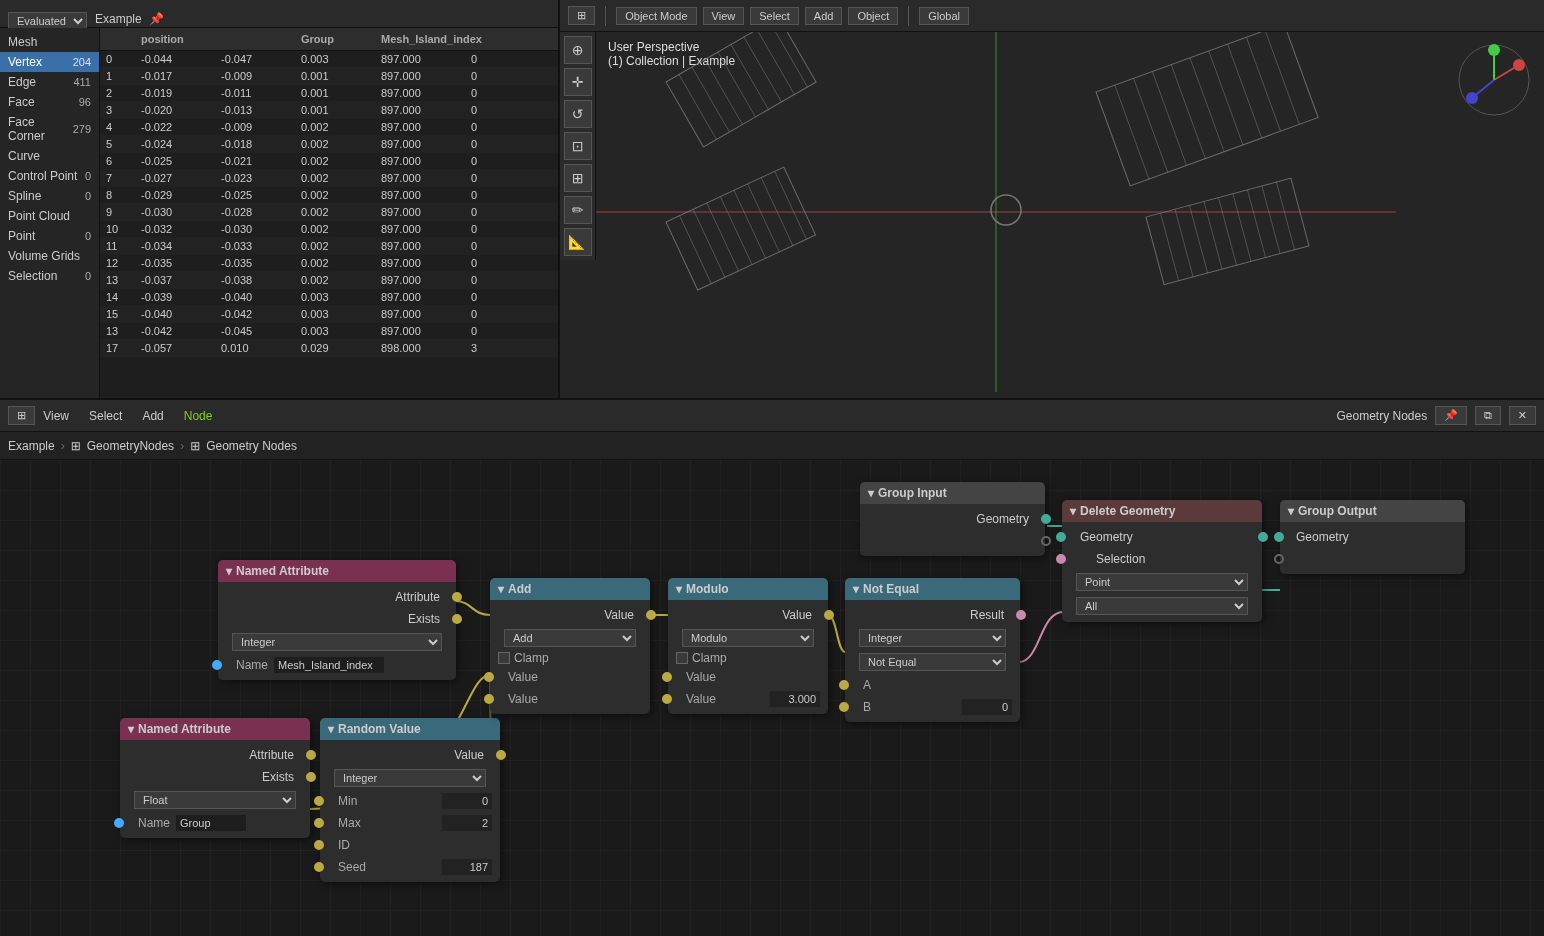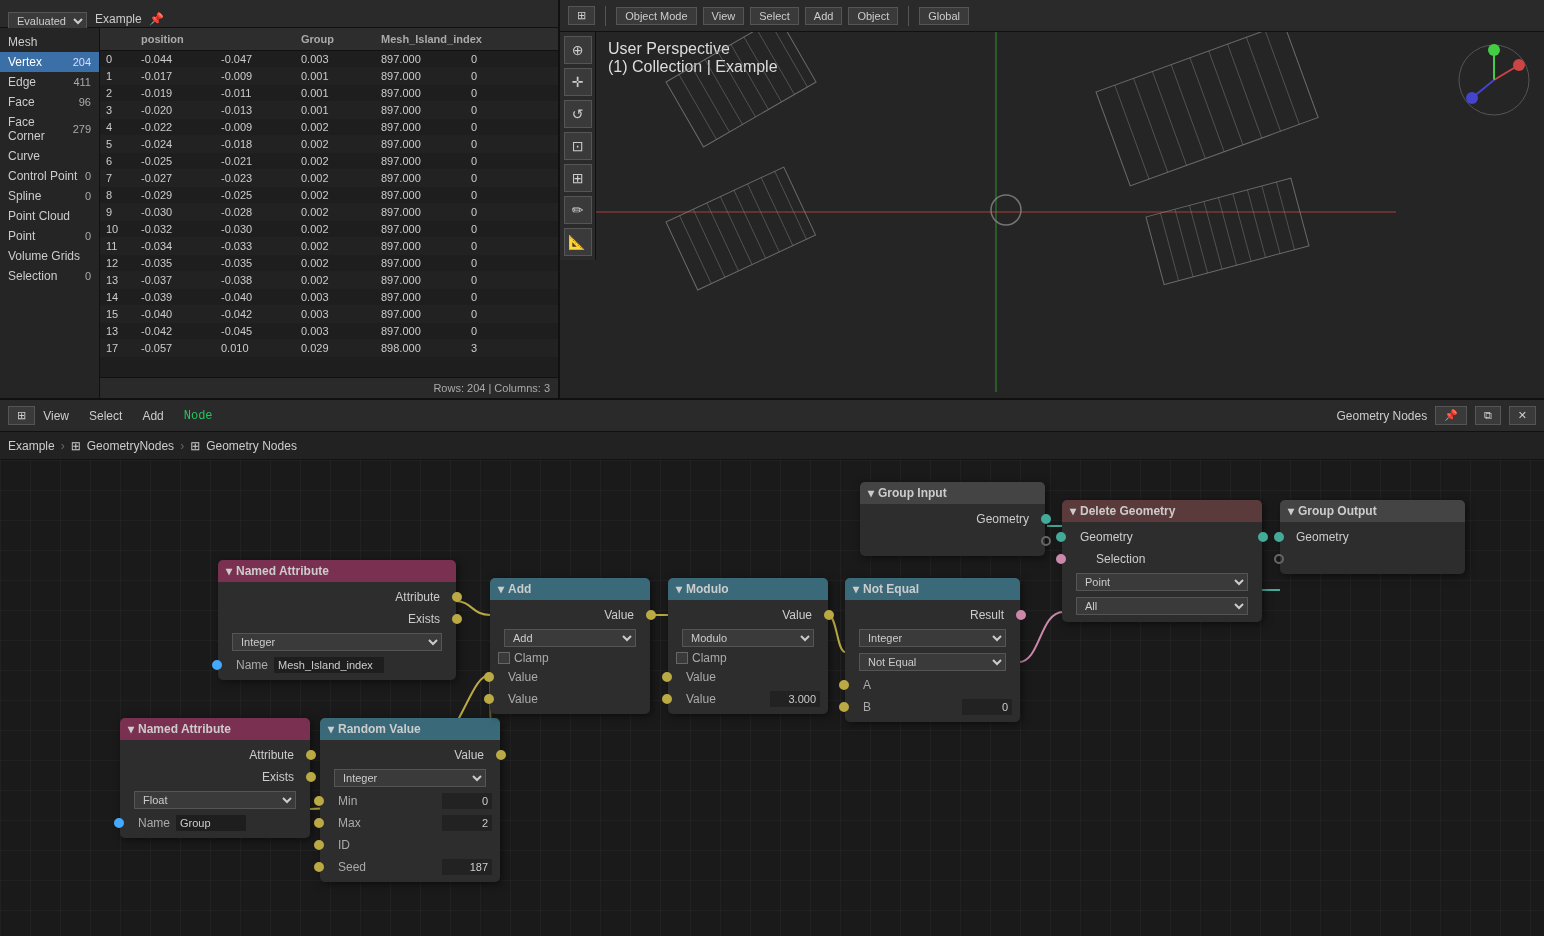--- a/index.html
+++ b/index.html
@@ -143,21 +143,21 @@
       border: 1px solid #555;
       padding: 2px 8px;
       font-size: 11px;
       cursor: pointer;
     }
     .viewport-toolbar .separator { width: 1px; height: 20px; background: #555; margin: 0 4px; }
     .viewport-info {
       position: absolute;
       top: 40px; left: 10px;
       color: #ddd;
-      font-size: 16px;
+      font-size: 12px;
     }
     .viewport-gizmo {
       position: absolute;
       top: 40px; right: 10px;
       width: 80px; height: 80px;
     }
     .viewport-side-tools {
       position: absolute;
       top: 40px; left: 0;
       width: 36px;
@@ -605,21 +605,20 @@
             </div>
             <div class="table-row">
               <div>17</div>
               <div>-0.057</div>
               <div>0.010</div>
               <div>0.029</div>
               <div>898.000</div>
               <div>3</div>
             </div>
           </div>
-        <div class="table-footer">Rows: 204  |  Columns: 3</div>
       </div>
     </div>
   </div>
 
   <div class="viewport">
     <div class="viewport-toolbar">
       <button>⊞</button>
       <div class="separator"></div>
       <button>Object Mode</button>
       <button>View</button>
@@ -716,21 +715,21 @@
 
 <div class="bottom-section">
   <div class="node-editor-header">
     <button>⊞</button>
     <span style="cursor:pointer;color:#ccc;">View</span>
     <span style="margin:0 2px;color:#ccc;"> </span>
     <span style="cursor:pointer;color:#ccc;">Select</span>
     <span style="margin:0 2px;color:#ccc;"> </span>
     <span style="cursor:pointer;color:#ccc;">Add</span>
     <span style="margin:0 2px;color:#ccc;"> </span>
-    <span style="cursor:pointer;color:#22c55e;font-family:Liberation Mono, monospace;">Node</span>
+    <span style="cursor:pointer;color:#84cc16;">Node</span>
     <div style="flex:1;"></div>
     <span style="color:#ccc;">Geometry Nodes</span>
     <button>📌</button>
     <button>⧉</button>
     <button>✕</button>
   </div>
   <div class="node-breadcrumb">
     <span style="cursor:pointer;">Example</span>
     <span class="sep">›</span>
     <span>⊞</span>

